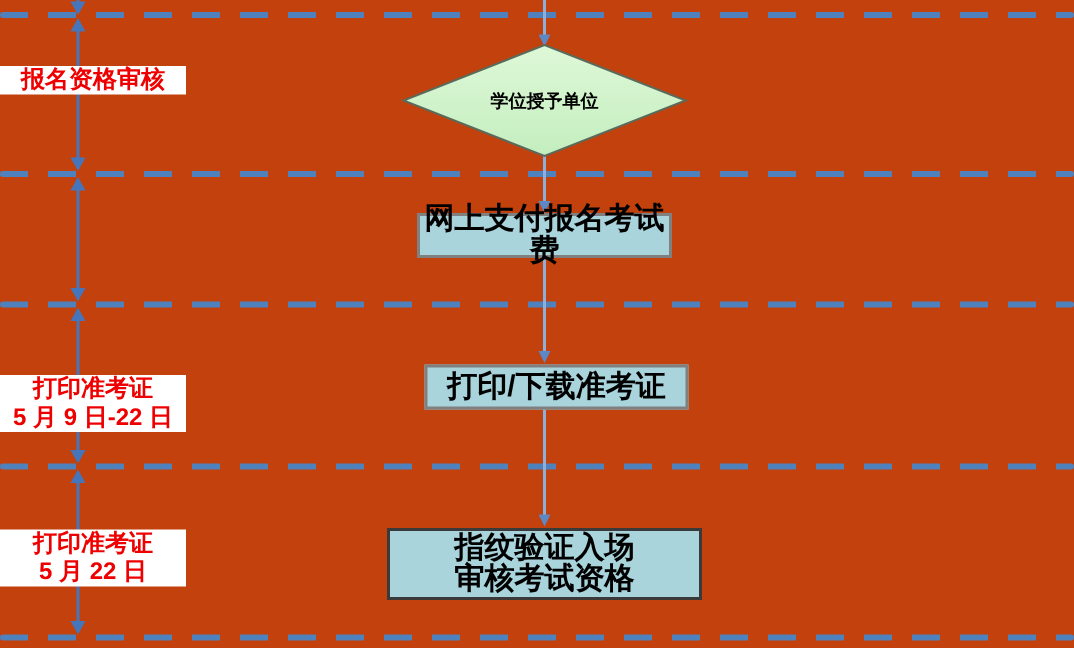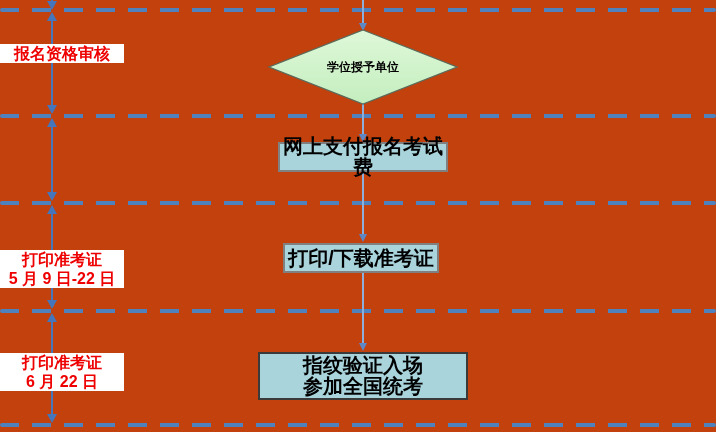--- a/index.html
+++ b/index.html
@@ -74,21 +74,21 @@
 
   <div class="plabel" style="top:44px">
     <div>报名资格审核</div>
   </div>
   <div class="plabel" style="top:250px">
     <div>打印准考证</div>
     <div>5 月 9 日-22 日</div>
   </div>
   <div class="plabel" style="top:353px">
     <div>打印准考证</div>
-    <div>6 月 22 日</div>
+    <div>5 月 22 日</div>
   </div>
 
   <div class="cline" style="top:0;height:24px"></div>
   <div class="chead" style="top:23px"></div>
 
   <div class="cline" style="top:104px;height:31px"></div>
   <div class="chead" style="top:134px"></div>
 
   <div class="cline" style="top:173px;height:62px"></div>
   <div class="chead" style="top:234px"></div>
@@ -106,22 +106,22 @@
     <polygon points="97,2 191,39 97,76 3,39" fill="url(#gdg)" stroke="#5b6b5b" stroke-width="1.3"></polygon>
   </svg>
   <div class="node-text" style="left:266px;top:28px;width:194px;height:78px">
     <div>学位授予单位</div>
   </div>
 
   <div class="proc" style="left:278px;top:142px;width:170px;height:30px">
     <div>网上支付报名考试费</div>
   </div>
 
-  <div class="proc" style="left:283px;top:243px;width:156px;height:30px">
+  <div class="proc" style="left:283px;top:243px;width:176px;height:30px">
     <div>打印/下载准考证</div>
   </div>
 
   <div class="proc dark" style="left:258px;top:352px;width:210px;height:48px">
     <div>指纹验证入场</div>
-    <div>参加全国统考</div>
+    <div>审核考试资格</div>
   </div>
 
 </div>
 
 </body></html>

